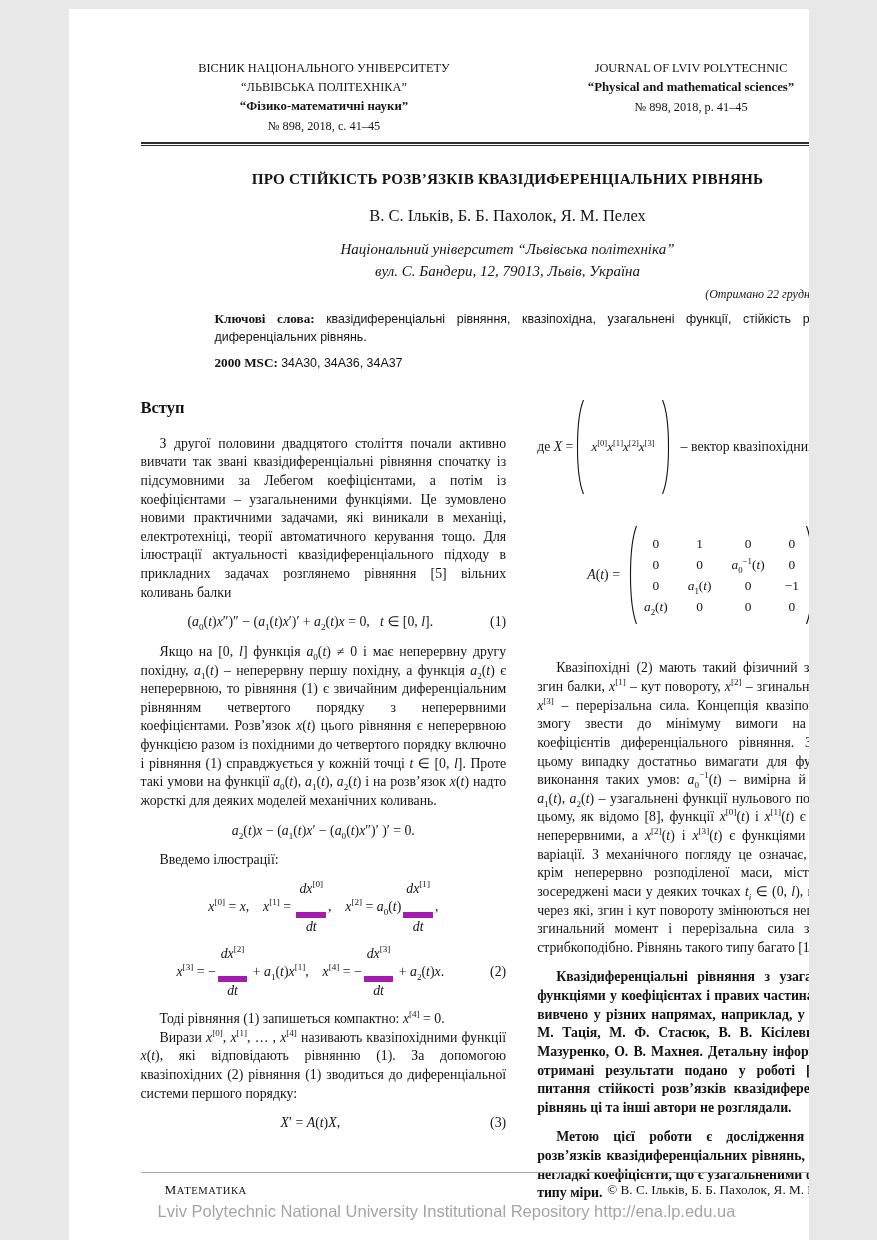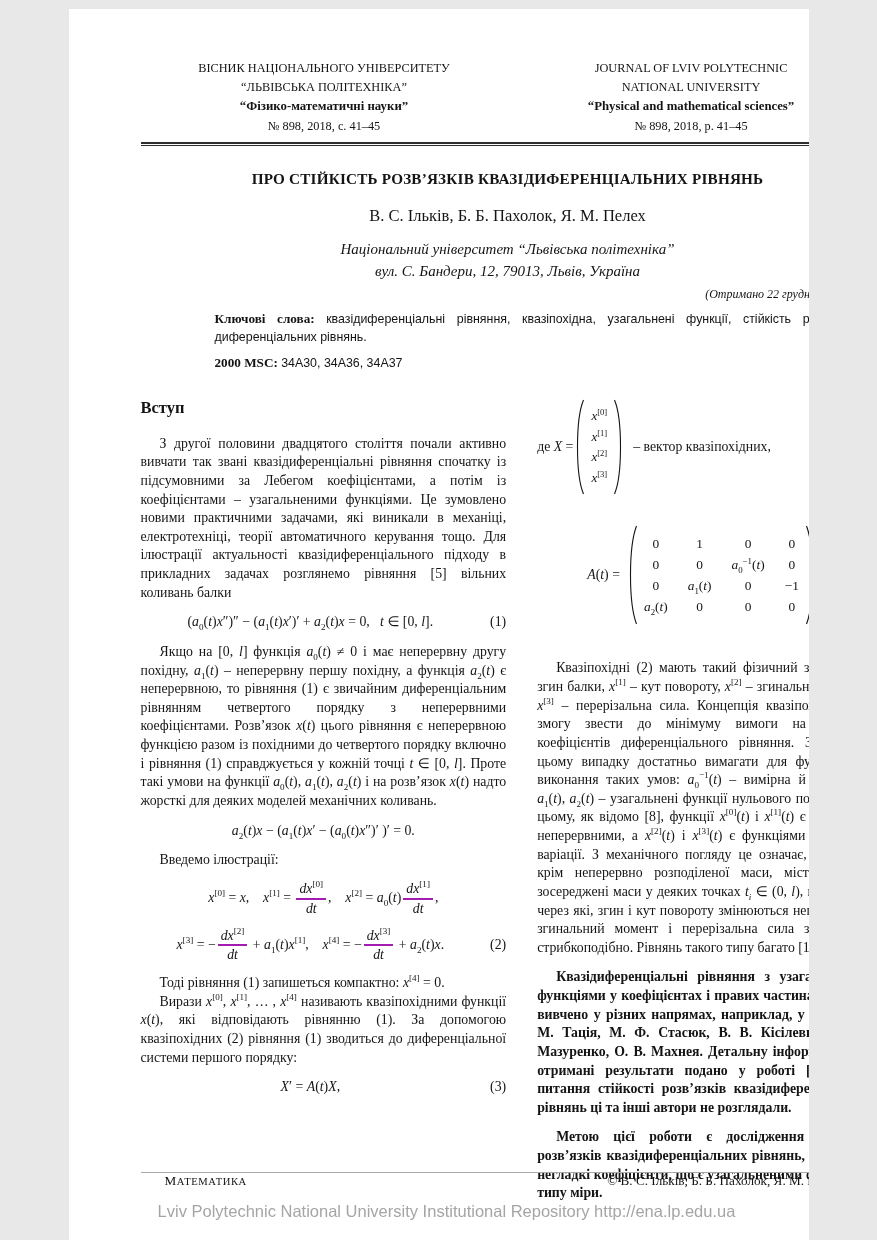--- a/index.html
+++ b/index.html
@@ -39,57 +39,56 @@
   .gap-top { margin-top: 11px; font-weight: bold; }
 
   
   .eq-row { display: flex; align-items: center; margin: 11px 0; }
   .eq-body { flex: 1; text-align: center; font-size: 13.8px; }
   .eq-no { width: 26px; text-align: right; font-size: 13.8px; }
   i { font-family: "Liberation Serif", serif; }
   sup { font-size: 0.66em; line-height: 0; }
   sub { font-size: 0.66em; line-height: 0; }
   .frac { display: inline-block; vertical-align: middle; text-align: center; margin: 0 2px; }
-  .frac .fn { display: block; padding: 0 3px 1px; border-bottom: 2px solid #a21caf; line-height: 1.15; }
+  .frac .fn { display: block; padding: 0 3px 15px; border-bottom: 6px solid #a21caf; line-height: 1.15; }
   .frac .fd { display: block; padding: 1px 3px 0; line-height: 1.15; }
 
   
   .vec-row { display: flex; align-items: center; font-size: 13.8px; }
-  .vec-col { display: flex; flex-direction: column; align-items: flex-end; font-size: 13px; line-height: 1.6; padding: 2px 6px; }
+  .vec-col { display: flex; align-items: flex-end; font-size: 13px; line-height: 1.6; padding: 2px 6px; }
   .mat-row { display: flex; align-items: center; justify-content: center; margin-top: 26px; font-size: 13.8px; }
   .mat-grid { display: grid; grid-template-columns: repeat(4, auto); column-gap: 20px; row-gap: 3px; justify-items: center; align-items: center; font-size: 13.4px; padding: 2px 6px; }
   .paren-svg { display: block; }
   .mat-lhs { margin-right: 6px; }
   .vec-suffix { margin-left: 8px; }
   .mat-period { margin-left: 4px; align-self: center; }
   .p7-start { margin-top: 32px; }
 
   
-  .footer { position: absolute; left: 72px; width: 734px; top: 1163px; border-top: 1px solid #a8a8a8; display: flex; justify-content: space-between; align-items: baseline; }
+  .footer { position: absolute; left: 72px; width: 734px; top: 1163px; border-top: 1px solid #a8a8a8; padding-top: 9px; display: flex; justify-content: space-between; align-items: baseline; }
   .footer-section { padding-left: 24px; font-size: 13.2px; letter-spacing: 0.6px; }
   .footer-section .rest { font-size: 10.6px; }
   .footer-copy { font-size: 13.2px; }
   .watermark { position: absolute; top: 1193px; left: 8px; width: 100%; text-align: center; color: #a5a5a5; font-family: "Liberation Sans", sans-serif; font-size: 16.5px; }
 </style>
 </head>
 <body>
 
 <div class="page">
   <div class="content">
 
     <div class="masthead">
       <div class="half">
         <div>ВІСНИК НАЦІОНАЛЬНОГО УНІВЕРСИТЕТУ</div>
         <div>“ЛЬВІВСЬКА ПОЛІТЕХНІКА”</div>
         <div class="strong">“Фізико-математичні науки”</div>
         <div>№ 898, 2018, с. 41–45</div>
       </div>
       <div class="half">
         <div>JOURNAL OF LVIV POLYTECHNIC</div>
-        <div>NATIONAL UNIVERSITY</div>
         <div class="strong">“Physical and mathematical sciences”</div>
         <div>№ 898, 2018, p. 41–45</div>
       </div>
     </div>
     <div class="double-rule"></div>
 
     <div class="title">ПРО СТІЙКІСТЬ РОЗВ’ЯЗКІВ КВАЗІДИФЕРЕНЦІАЛЬНИХ РІВНЯНЬ</div>
     <div class="authors">В. С. Ільків, Б. Б. Пахолок, Я. М. Пелех</div>
     <div class="affil">
       <div>Національний університет “Львівська політехніка”</div>

